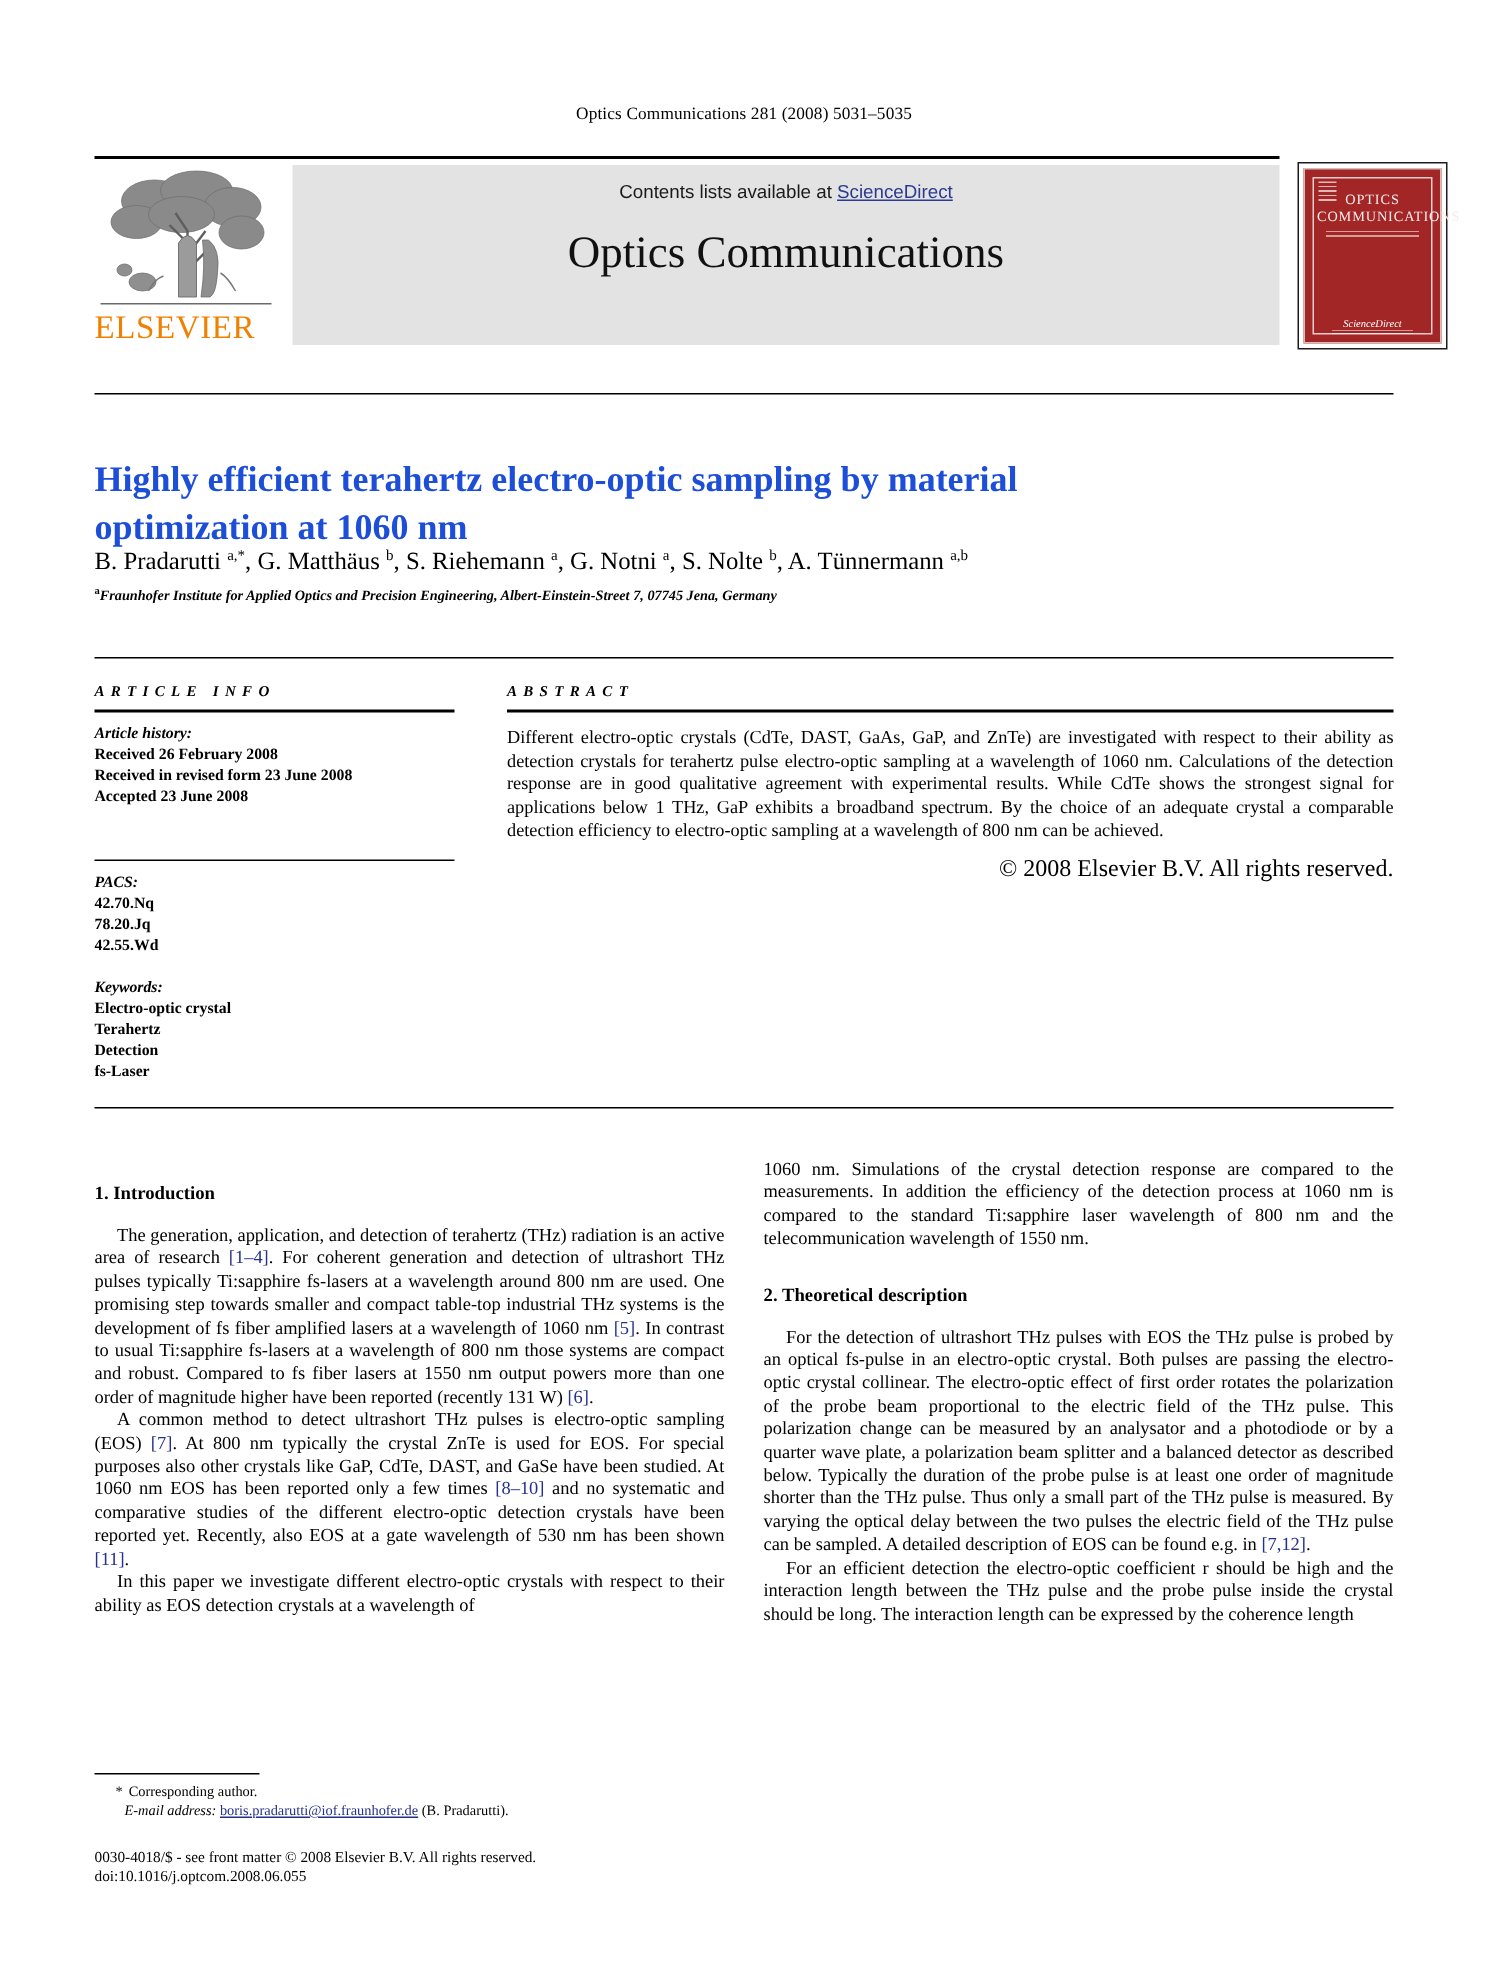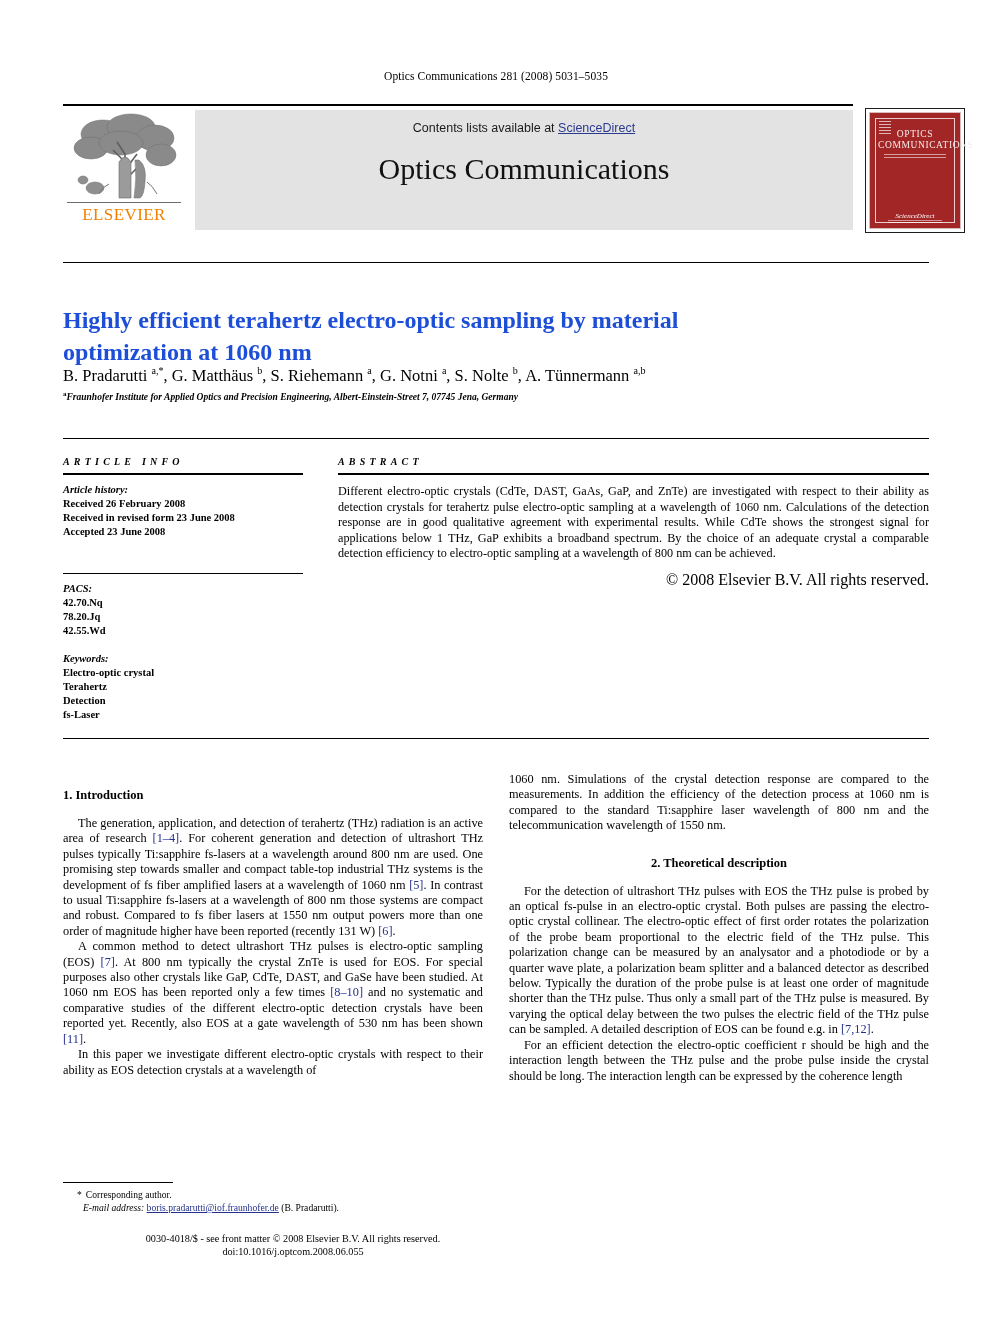--- a/index.html
+++ b/index.html
@@ -62,23 +62,23 @@
     position: absolute;
     left: 4px; top: 92px;
     width: 114px;
     height: 1px;
     background: #6b6b6b;
   }
   .elsevier-word {
     position: absolute;
     left: 0; top: 95px;
     width: 122px;
-    text-align: center;
-    font-family: "Liberation Serif", "DejaVu Serif", serif;
-    font-size: 17px;
+    text-align: left;
+    font-family: "Liberation Serif", "DejaVu Serif", serif;
+    font-size: 22px;
     letter-spacing: 0.4px;
     color: #f08000;
   }
 
   .journal-band {
     position: absolute;
     left: 132px; top: 6px;
     width: 658px;
     height: 120px;
     background: #e3e3e3;
@@ -311,21 +311,21 @@
   .col-right {
     position: absolute;
     left: 509px; top: 772px;
     width: 420px;
   }
   .sec-head {
     font-size: 12.5px;
     font-weight: bold;
     margin: 0 0 13px 0;
   }
-  .sec-head.spaced { margin-top: 22px; text-align: center; }
+  .sec-head.spaced { margin-top: 22px; }
   p.body {
     margin: 0;
     font-size: 12.3px;
     line-height: 15.4px;
     text-align: justify;
     text-indent: 15px;
   }
   p.body.noindent { text-indent: 0; }
   .ref { color: #24308c; }
 
@@ -347,21 +347,20 @@
   .footnote .star { margin-right: 4px; }
   .footnote .em { font-style: italic; }
   .footnote .mail { color: #24308c; }
 
   .footer-imprint {
     position: absolute;
     left: 63px; top: 1232px;
     width: 460px;
     font-size: 10.2px;
     line-height: 13px;
-    text-align: center;
   }
 </style>
 </head>
 <body>
 
 <div class="page">
 
   <div class="running-head">Optics Communications 281 (2008) 5031–5035</div>
 
   <div class="masthead">

